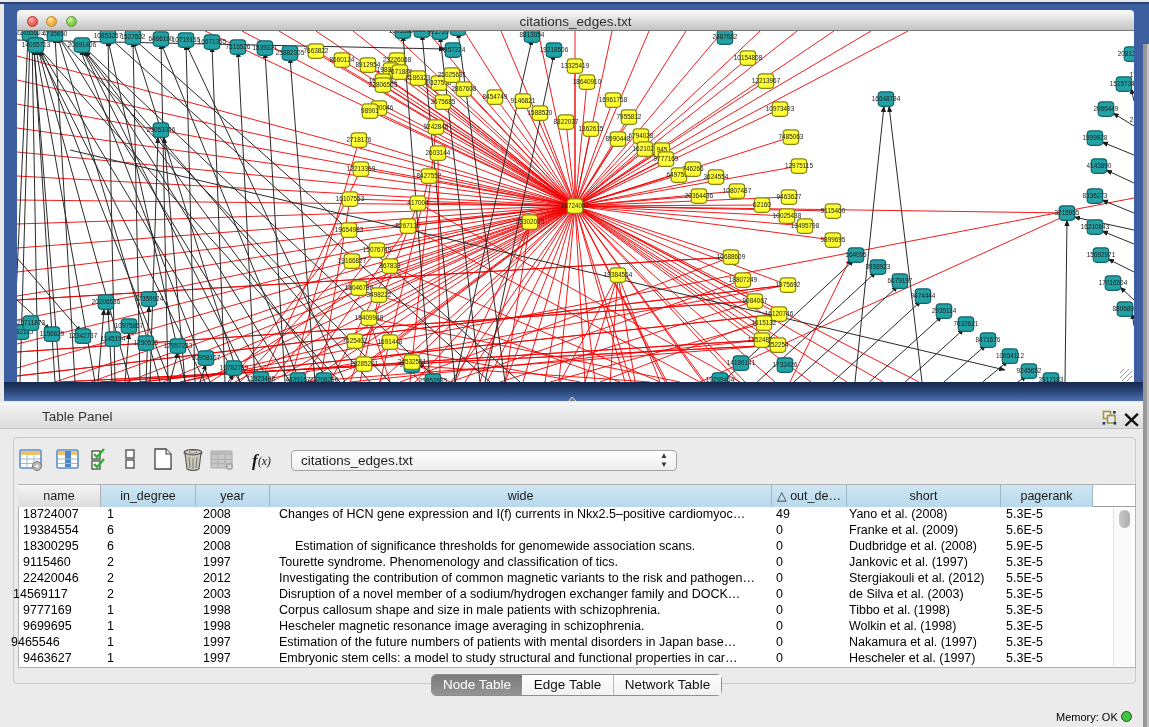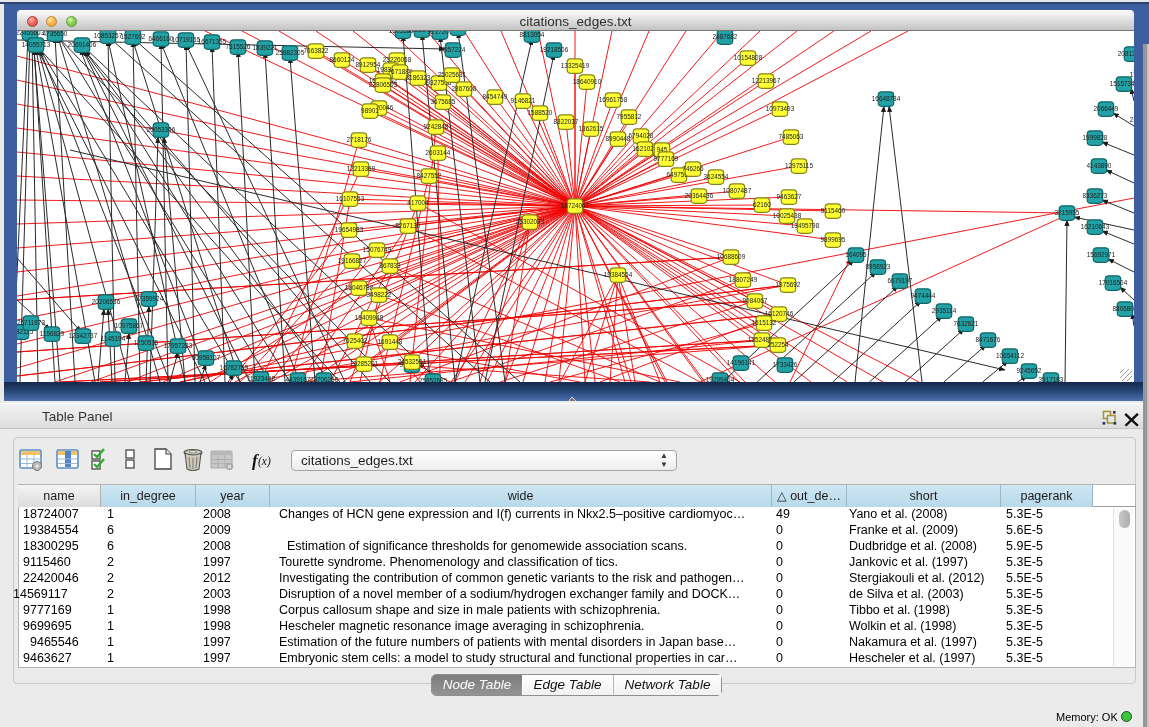--- a/index.html
+++ b/index.html
@@ -41,21 +41,21 @@
 .th.gray { background:linear-gradient(#f4f4f4, #dcdcdc); border-right:1px solid #b0b0b0; }
 .tbody { position:absolute; left:18px; top:507px; width:1118px; height:161px; background:#fff;
   border-left:1px solid #b3b3b3; border-right:1px solid #b3b3b3; border-bottom:1px solid #b3b3b3; }
 .trow { position:absolute; left:0; width:1149px; height:16px; font-size:12.5px; color:#000; }
 .trow span { position:absolute; top:0px; white-space:nowrap; }
 .vsb { position:absolute; left:1113px; top:508px; width:20px; height:158px; background:#fafafa;
   border-left:1px solid #e0e0e0; }
 .vsb .thumb { position:absolute; left:5px; top:2px; width:11px; height:18px; background:linear-gradient(90deg,#c9c9c9,#adadad); border-radius:7px; }
 
 .tabs { position:absolute; left:431px; top:674px; width:291px; height:22px; border:1px solid #8e8e8e;
-  border-radius:5px; background:#fff; font-size:13.5px;font-style:italic; }
+  border-radius:5px; background:#fff; font-size:13.5px; }
 .tabs .seg { position:absolute; top:0; height:20px; line-height:20px; text-align:center; color:#111;
   background:linear-gradient(#ffffff,#f1f1f1); }
 .tabs .seg.sel { background:linear-gradient(#7b7b7b,#949494); color:#fff; border-radius:4px 0 0 4px; }
 .mem { position:absolute; left:1056px; top:711px; font-size:11px; color:#000; }
 .memdot { position:absolute; left:1121px; top:711px; width:11px; height:11px; border-radius:50%;
   background:#3ec43e; border:1px solid #1e4f1e; }
 .rstrip { position:absolute; left:1143px; top:44px; width:6px; height:683px; background:#979797; }
 .rstrip2 { position:absolute; left:1147px; top:44px; width:2px; height:683px; background:#c6c6c6; }
 .topstrip1 { position:absolute; left:0; top:0; width:1149px; height:2px; background:#e7e7e7; }
 .topstrip2 { position:absolute; left:0; top:2px; width:1149px; height:2px; background:#2c4572; }
@@ -755,39 +755,39 @@
     <span style="left:107px">6</span>
     <span style="left:203px">2009</span>
     <span style="left:776px">0</span>
     <span style="left:849px">Franke et al. (2009)</span>
     <span style="left:1006px">5.6E-5</span>
   </div>
 <div class="trow" style="top:539px">
 <span style="left:23px">18300295</span>
     <span style="left:107px">6</span>
     <span style="left:203px">2008</span>
-    <span style="left:287px">Estimation of significance thresholds for genomewide association scans.</span>
+    <span style="left:295px">Estimation of significance thresholds for genomewide association scans.</span>
     <span style="left:776px">0</span>
     <span style="left:849px">Dudbridge et al. (2008)</span>
     <span style="left:1006px">5.9E-5</span>
   </div>
 <div class="trow" style="top:555px">
 <span style="left:23px">9115460</span>
     <span style="left:107px">2</span>
     <span style="left:203px">1997</span>
     <span style="left:279px">Tourette syndrome. Phenomenology and classification of tics.</span>
     <span style="left:776px">0</span>
     <span style="left:849px">Jankovic et al. (1997)</span>
     <span style="left:1006px">5.3E-5</span>
   </div>
 <div class="trow" style="top:571px">
 <span style="left:23px">22420046</span>
     <span style="left:107px">2</span>
     <span style="left:203px">2012</span>
-    <span style="left:279px">Investigating the contribution of common genetic variants to the risk and pathogen…</span>
+    <span style="left:279px">Investigating the contribution of common magnetic variants to the risk and pathogen…</span>
     <span style="left:776px">0</span>
     <span style="left:849px">Stergiakouli et al. (2012)</span>
     <span style="left:1006px">5.5E-5</span>
   </div>
 <div class="trow" style="top:587px">
 <span style="left:13px">14569117</span>
     <span style="left:107px">2</span>
     <span style="left:203px">2003</span>
     <span style="left:279px">Disruption of a novel member of a sodium/hydrogen exchanger family and DOCK…</span>
     <span style="left:776px">0</span>
@@ -806,21 +806,21 @@
 <div class="trow" style="top:619px">
 <span style="left:23px">9699695</span>
     <span style="left:107px">1</span>
     <span style="left:203px">1998</span>
     <span style="left:279px">Hescheler magnetic resonance image averaging in schizophrenia.</span>
     <span style="left:776px">0</span>
     <span style="left:849px">Wolkin et al. (1998)</span>
     <span style="left:1006px">5.3E-5</span>
   </div>
 <div class="trow" style="top:635px">
-<span style="left:30px">9465546</span>
+<span style="left:11px">9465546</span>
     <span style="left:107px">1</span>
     <span style="left:203px">1997</span>
     <span style="left:279px">Estimation of the future numbers of patients with mental disorders in Japan base…</span>
     <span style="left:776px">0</span>
     <span style="left:849px">Nakamura et al. (1997)</span>
     <span style="left:1006px">5.3E-5</span>
   </div>
 <div class="trow" style="top:651px">
 <span style="left:23px">9463627</span>
     <span style="left:107px">1</span>

